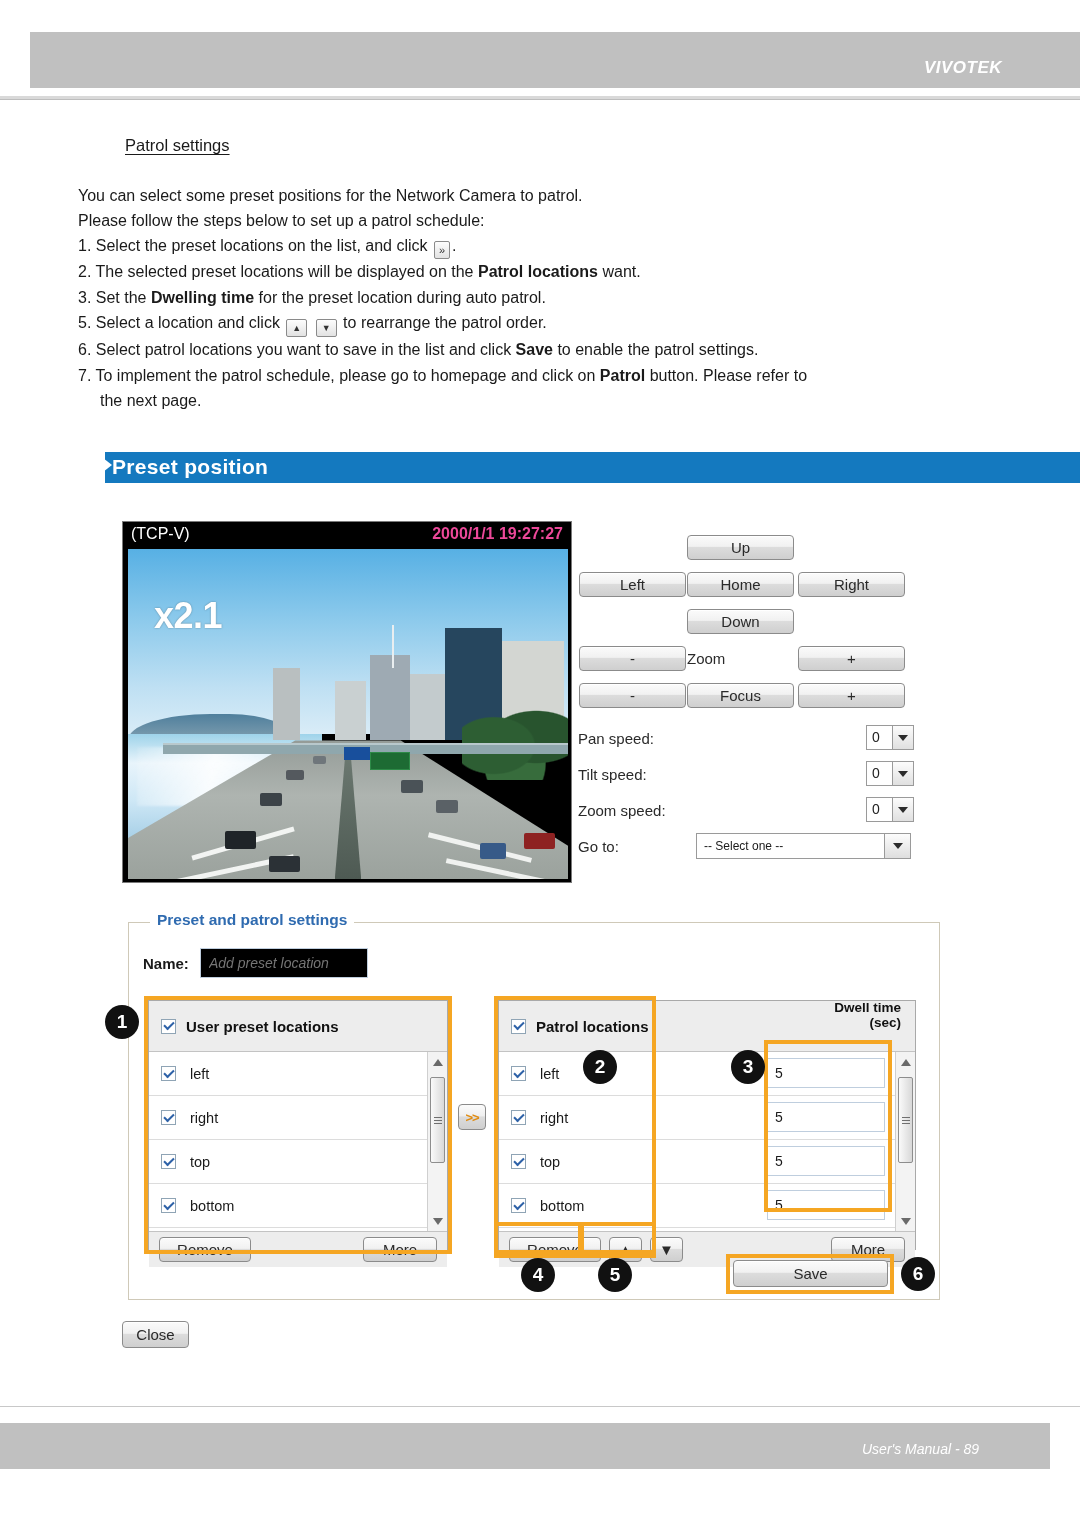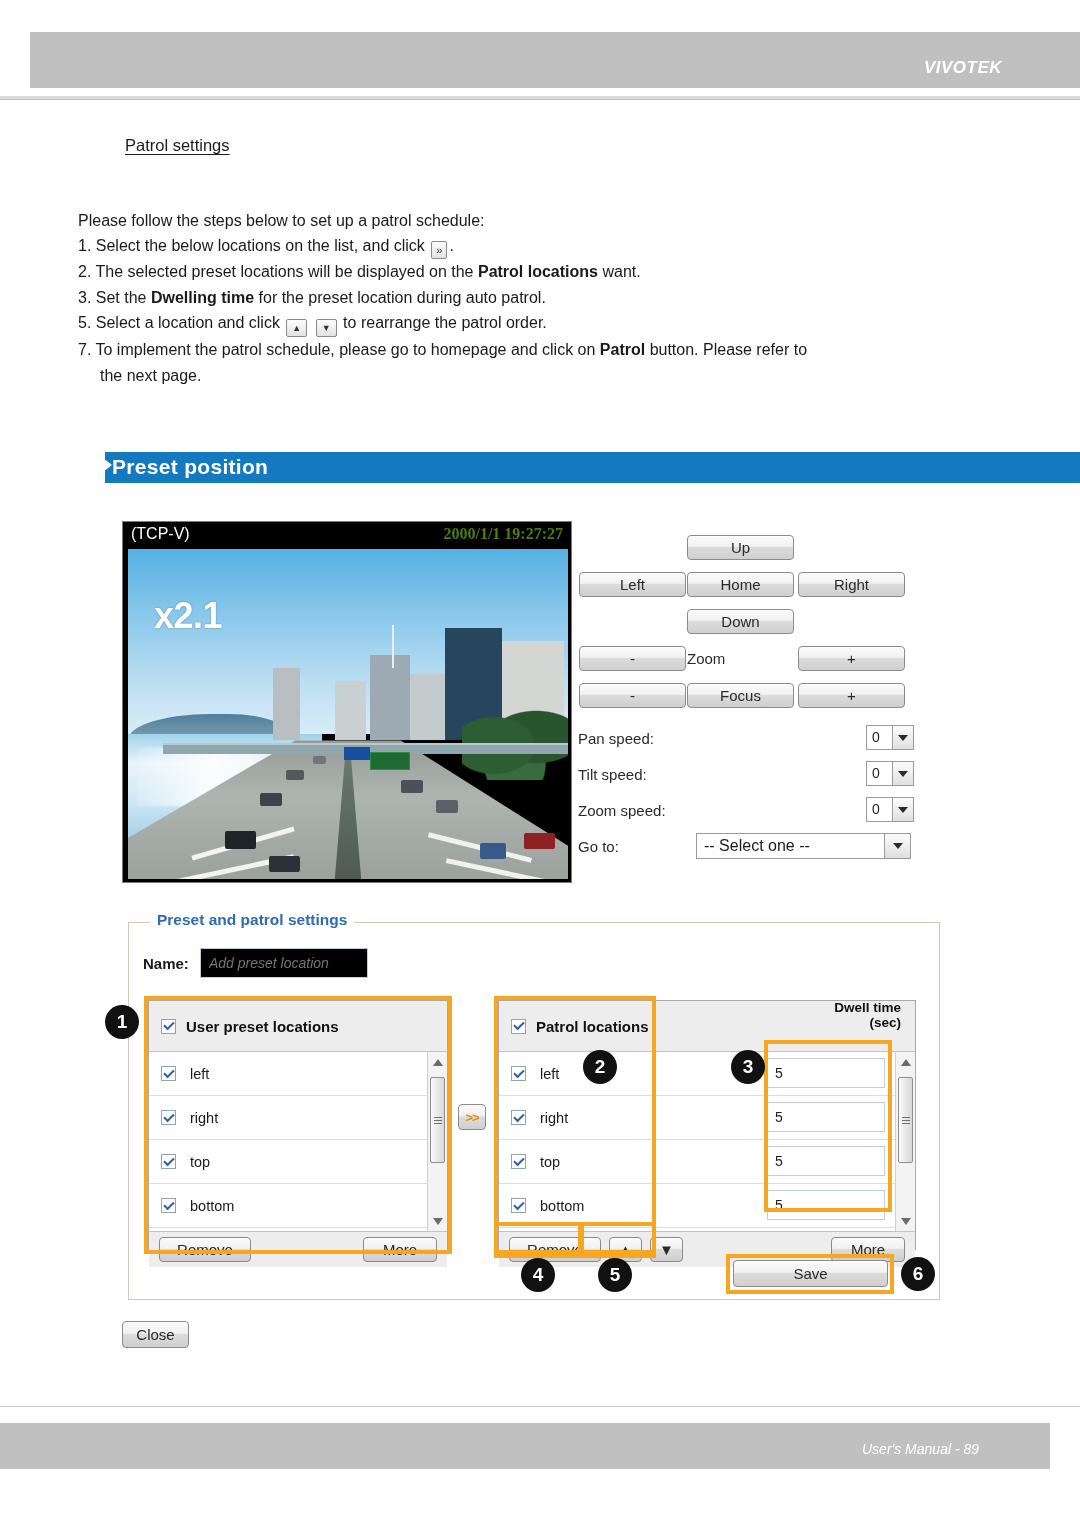--- a/index.html
+++ b/index.html
@@ -66,21 +66,21 @@
   
   .video-wrap {
     position:absolute; left:122px; top:521px; width:450px; height:362px;
     background:#000; border:1px solid #7a7a7a;
   }
   .video-osd {
     position:absolute; left:0; top:0; width:100%; height:26px;
     background:#000;
   }
   .osd-left { position:absolute; left:8px; top:3px; font-size:16px; color:#fff; }
-  .osd-right { position:absolute; right:8px; top:3px; font-size:16px; color:#4d7c0f; font-weight:bold;font-family:Liberation Serif, serif; }
+  .osd-right { position:absolute; right:8px; top:3px; font-size:16px; color:#ec4899; font-weight:bold; }
 
   .video-img {
     position:absolute; left:5px; top:27px; width:440px; height:330px;
     overflow:hidden;
     background:
       
       linear-gradient(#7fc4ea 0%, #a8d8f0 32%, #cfe8f5 43%, #cfe8f5 46%, transparent 46%);
   }
   .sky {
     position:absolute; left:0; top:0; width:100%; height:56%;
@@ -185,21 +185,21 @@
     width:21px; height:23px;
     background:linear-gradient(#fcfcfc,#e0e0e0);
     border-left:1px solid #9a9a9a;
     display:flex; align-items:center; justify-content:center;
   }
   .caret { width:0;height:0;border-left:5px solid transparent;border-right:5px solid transparent;border-top:6px solid #2b2b2b; }
   .goto-sel {
     position:absolute; left:118px; top:0px; width:215px; height:26px;
     border:1px solid #9a9a9a; background:#ffffff; display:flex;
   }
-  .goto-sel .val { flex:1; line-height:24px; padding-left:7px; font-size:16px; color:#1a1a1a; }
+  .goto-sel .val { flex:1; line-height:24px; padding-left:7px; font-size:12px; color:#1a1a1a; }
   .goto-sel .arw { width:26px; height:24px; background:linear-gradient(#fcfcfc,#dedede); border-left:1px solid #9a9a9a;
                    display:flex; align-items:center; justify-content:center; }
 
   
   .group-box {
     position:absolute; left:128px; top:922px; width:812px; height:378px;
     border:1px solid #cfc9b8;
   }
   .group-legend {
     position:absolute; left:150px; top:911px;
@@ -337,29 +337,29 @@
 <div class="page-top-white"></div>
 <div class="header-bar"></div>
 <div class="header-brand">VIVOTEK</div>
 <div class="header-rule"></div>
 <div class="header-rule2"></div>
 
 <div class="doc">
   <div class="sec-title">Patrol settings</div>
 
   <div class="para">
-    <br>
+    <span>You can select some preset positions for the Network Camera to patrol.</span><br>
     <span>Please follow the steps below to set up a patrol schedule:</span>
   </div>
 
   <div class="steps">
 
     <div class="step">
       <span>1.</span>
-      <span>Select the below locations on the list, and click</span>
+      <span>Select the preset locations on the list, and click</span>
       <span class="inline-btn">»</span><span>.</span>
     </div>
 
     <div class="step">
       <span>2.</span>
       <span>The selected preset locations will be displayed on the</span>
       <b>Patrol locations</b>
       <span>want.</span>
     </div>
 
@@ -372,20 +372,26 @@
 
 
     <div class="step">
       <span>5.</span>
       <span>Select a location and click</span>
       <span class="inline-btn arrow">▲</span>
       <span class="inline-btn arrow">▼</span>
       <span>to rearrange the patrol order.</span>
     </div>
 
+    <div class="step">
+      <span>6.</span>
+      <span>Select patrol locations you want to save in the list and click</span>
+      <b>Save</b>
+      <span>to enable the patrol settings.</span>
+    </div>
 
     <div class="step">
       <span>7.</span>
       <span>To implement the patrol schedule, please go to homepage and click on</span>
       <b>Patrol</b>
       <span>button. Please refer to</span>
     </div>
     <div class="step indent2">the next page.</div>
   </div>
 </div>

